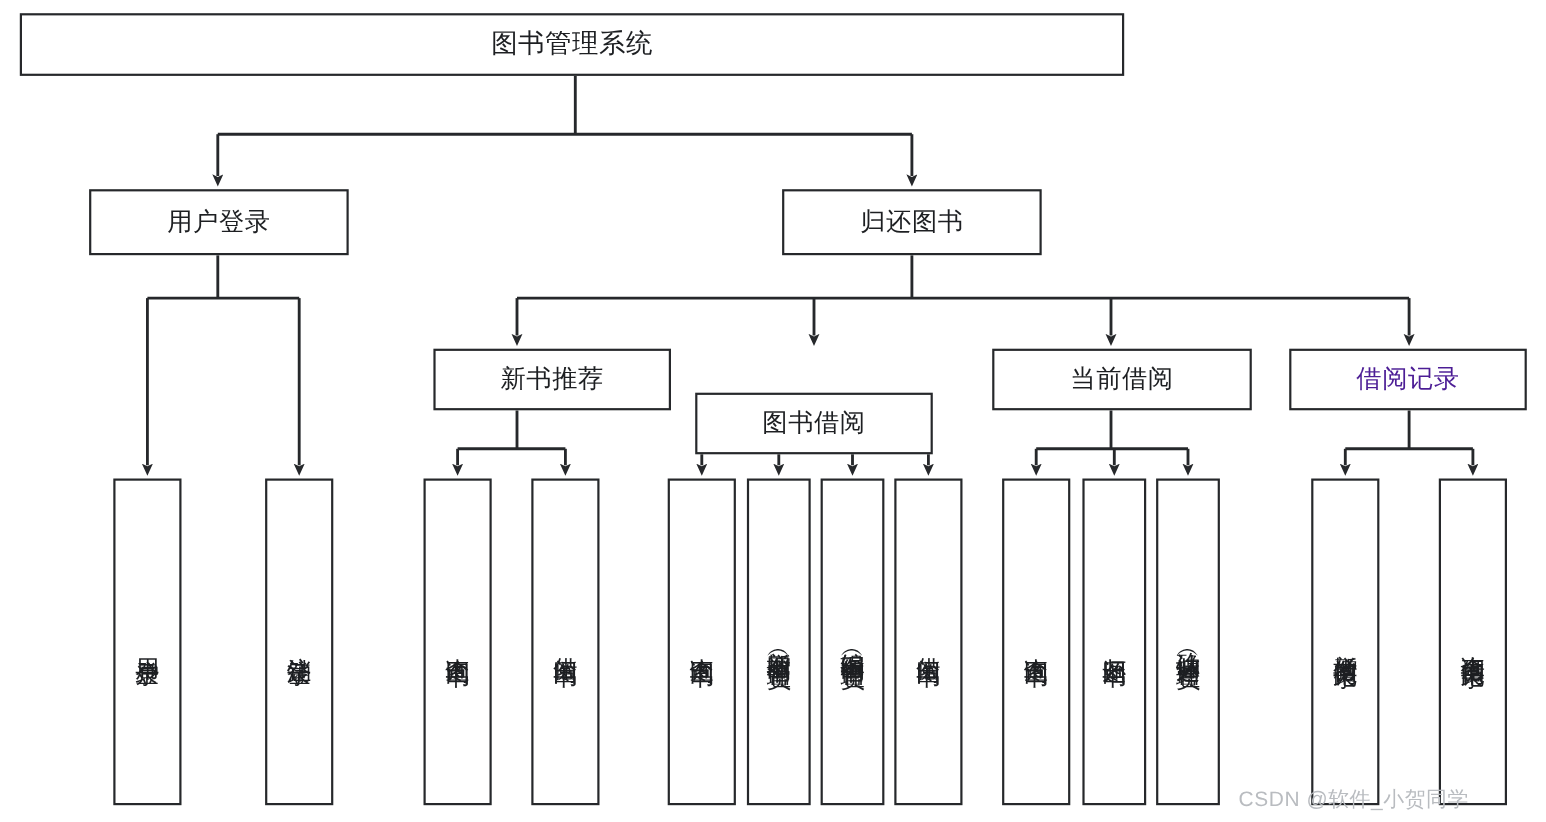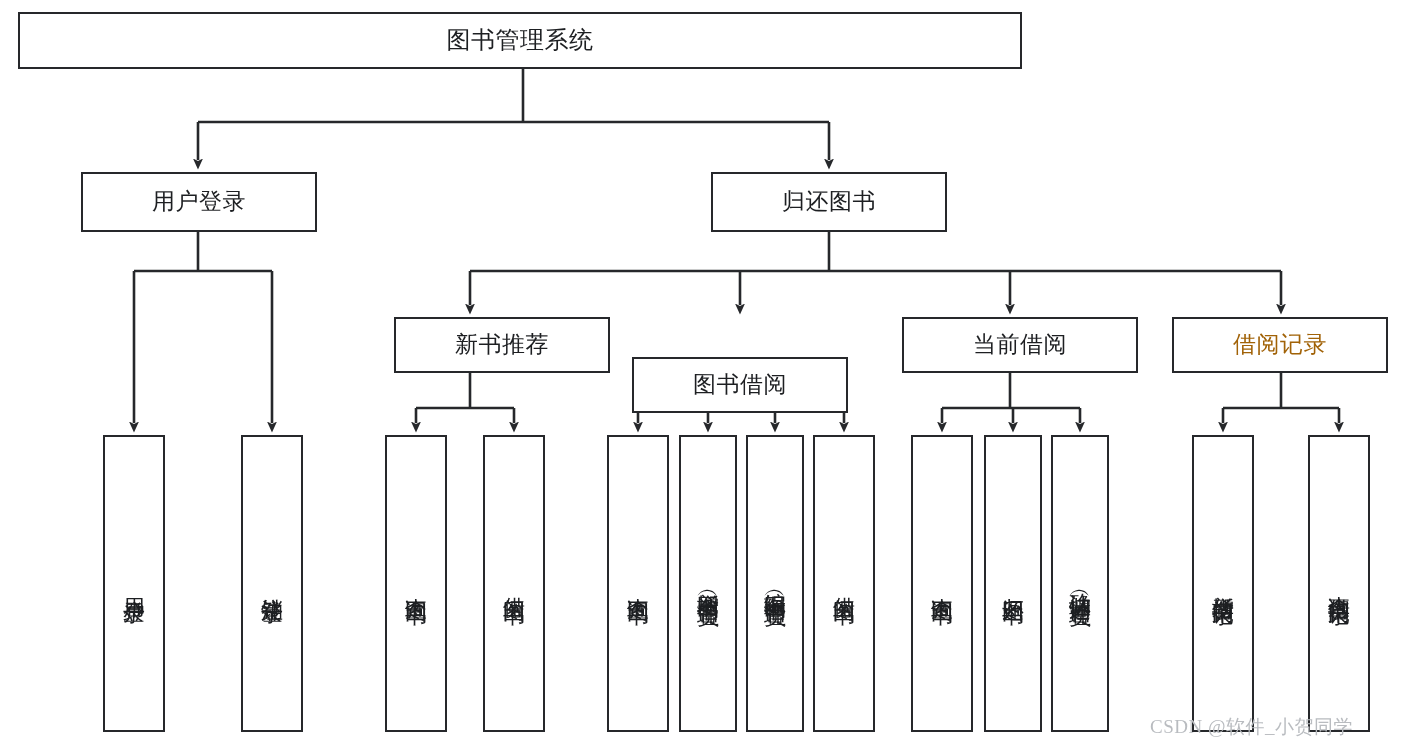--- a/index.html
+++ b/index.html
@@ -133,21 +133,21 @@
 
   <div class="node horiz" id="n-l3-0" style="left: 362px; top: 317px; width: 216px; height: 56px; border-color: rgb(38, 40, 43); color: rgb(29, 31, 34); background: rgb(255, 255, 255); margin-left: 32px;">
     <span class="lbl">新书推荐</span>
   </div>
   <div class="node horiz" id="n-l3-1" style="left: 632px; top: 317px; width: 216px; height: 56px; border-color: rgb(38, 40, 43); color: rgb(29, 31, 34); background: rgb(255, 255, 255); margin-top: 40px;">
     <span class="lbl">图书借阅</span>
   </div>
   <div class="node horiz" id="n-l3-2" style="left: 902px; top: 317px; width: 236px; height: 56px; border-color: rgb(38, 40, 43); color: rgb(29, 31, 34); background: rgb(255, 255, 255);">
     <span class="lbl">当前借阅</span>
   </div>
-  <div class="node horiz" id="n-l3-3" style="left: 1172px; top: 317px; width: 216px; height: 56px; border-color: rgb(38, 40, 43); color: #a16207; background: rgb(255, 255, 255);">
+  <div class="node horiz" id="n-l3-3" style="left: 1172px; top: 317px; width: 216px; height: 56px; border-color: rgb(38, 40, 43); color: #4c1d95; background: rgb(255, 255, 255);">
     <span class="lbl">借阅记录</span>
   </div>
 
   <div class="node vert" id="n-lf-0" style="left: 103px; top: 435px; width: 62px; height: 297px; border-color: rgb(38, 40, 43); color: rgb(29, 31, 34); background: rgb(255, 255, 255);">
     <span class="lbl">用户登录</span>
   </div>
   <div class="node vert" id="n-lf-1" style="left: 241px; top: 435px; width: 62px; height: 297px; border-color: rgb(38, 40, 43); color: rgb(29, 31, 34); background: rgb(255, 255, 255);">
     <span class="lbl">注销登录</span>
   </div>
   <div class="node vert" id="n-lf-2" style="left: 385px; top: 435px; width: 62px; height: 297px; border-color: rgb(38, 40, 43); color: rgb(29, 31, 34); background: rgb(255, 255, 255);">
@@ -177,15 +177,15 @@
   <div class="node vert" id="n-lf-10" style="left: 1051px; top: 435px; width: 58px; height: 297px; border-color: rgb(38, 40, 43); color: rgb(29, 31, 34); background: rgb(255, 255, 255);">
     <span class="lbl">确认归还（管理员）</span>
   </div>
   <div class="node vert" id="n-lf-11" style="left: 1192px; top: 435px; width: 62px; height: 297px; border-color: rgb(38, 40, 43); color: rgb(29, 31, 34); background: rgb(255, 255, 255);">
     <span class="lbl">新增借阅记录</span>
   </div>
   <div class="node vert" id="n-lf-12" style="left: 1308px; top: 435px; width: 62px; height: 297px; border-color: rgb(38, 40, 43); color: rgb(29, 31, 34); background: rgb(255, 255, 255);">
     <span class="lbl">查询借阅记录</span>
   </div>
 
-  <div id="watermark" style="color: rgb(185, 188, 192); left: 1150px; top: 714px; font-family: Liberation Serif, serif;">CSDN @软件_小贺同学</div>
+  <div id="watermark" style="color: rgb(185, 188, 192); left: 1126px; top: 714px;">CSDN @软件_小贺同学</div>
 
 </div>
 
 </body></html>

